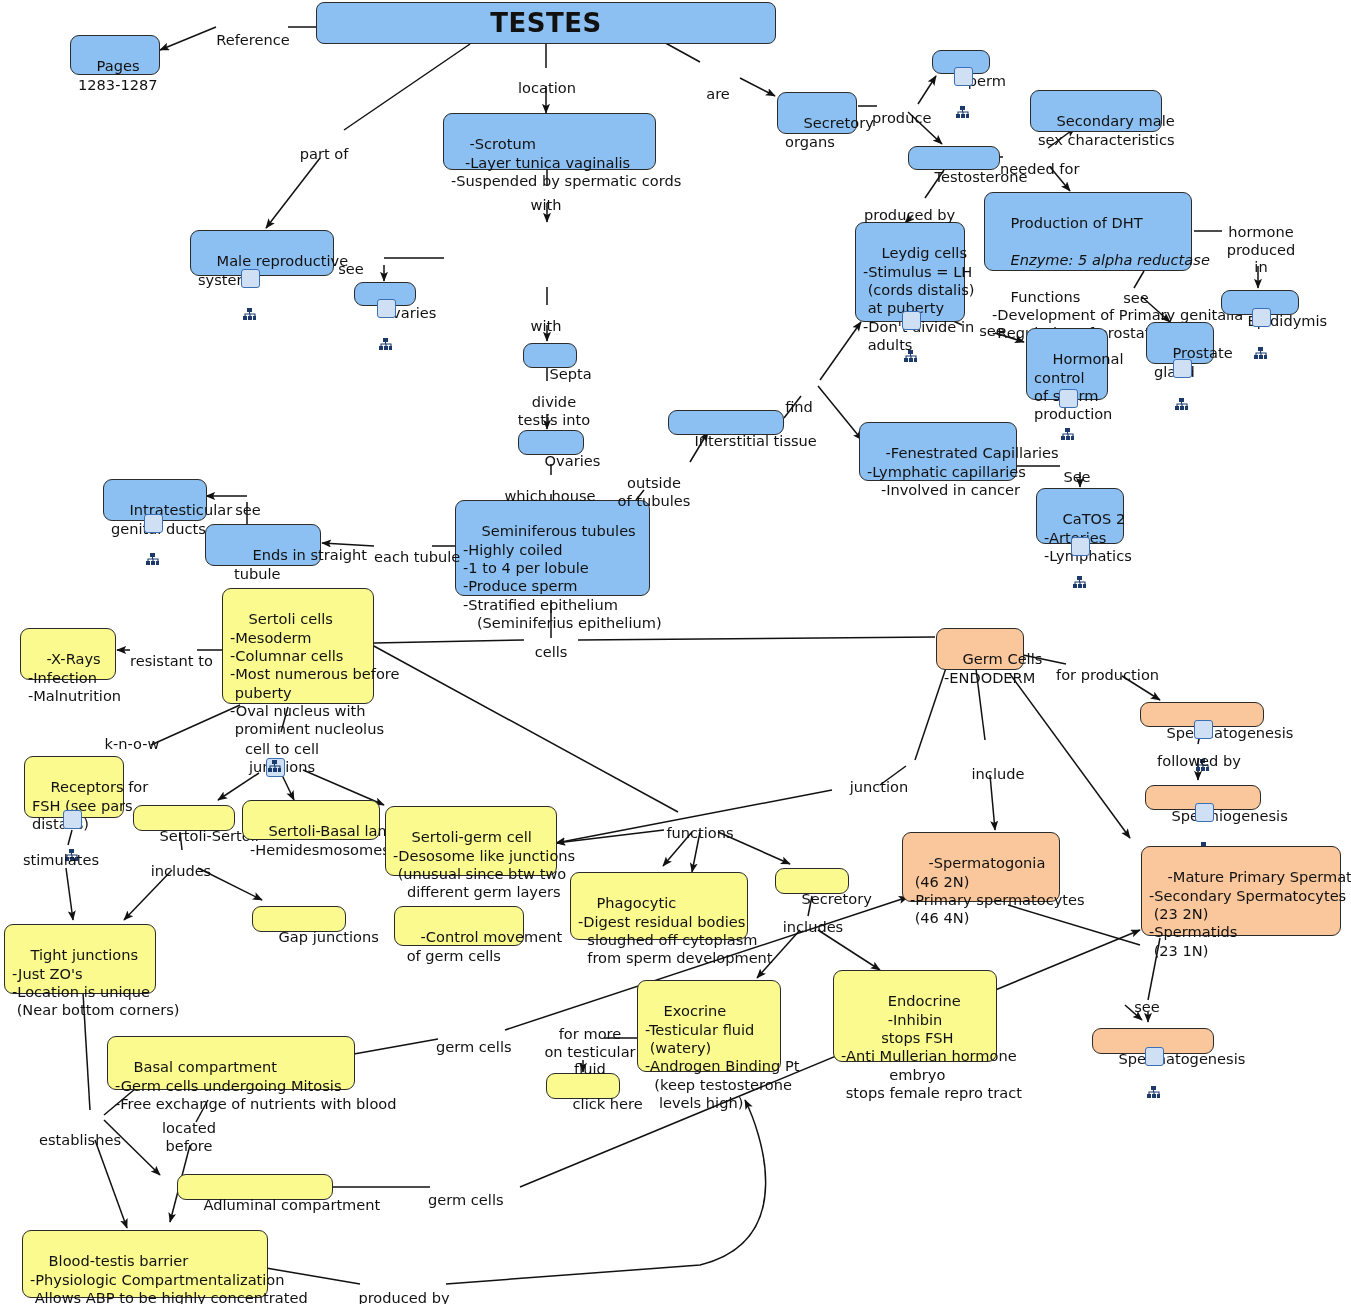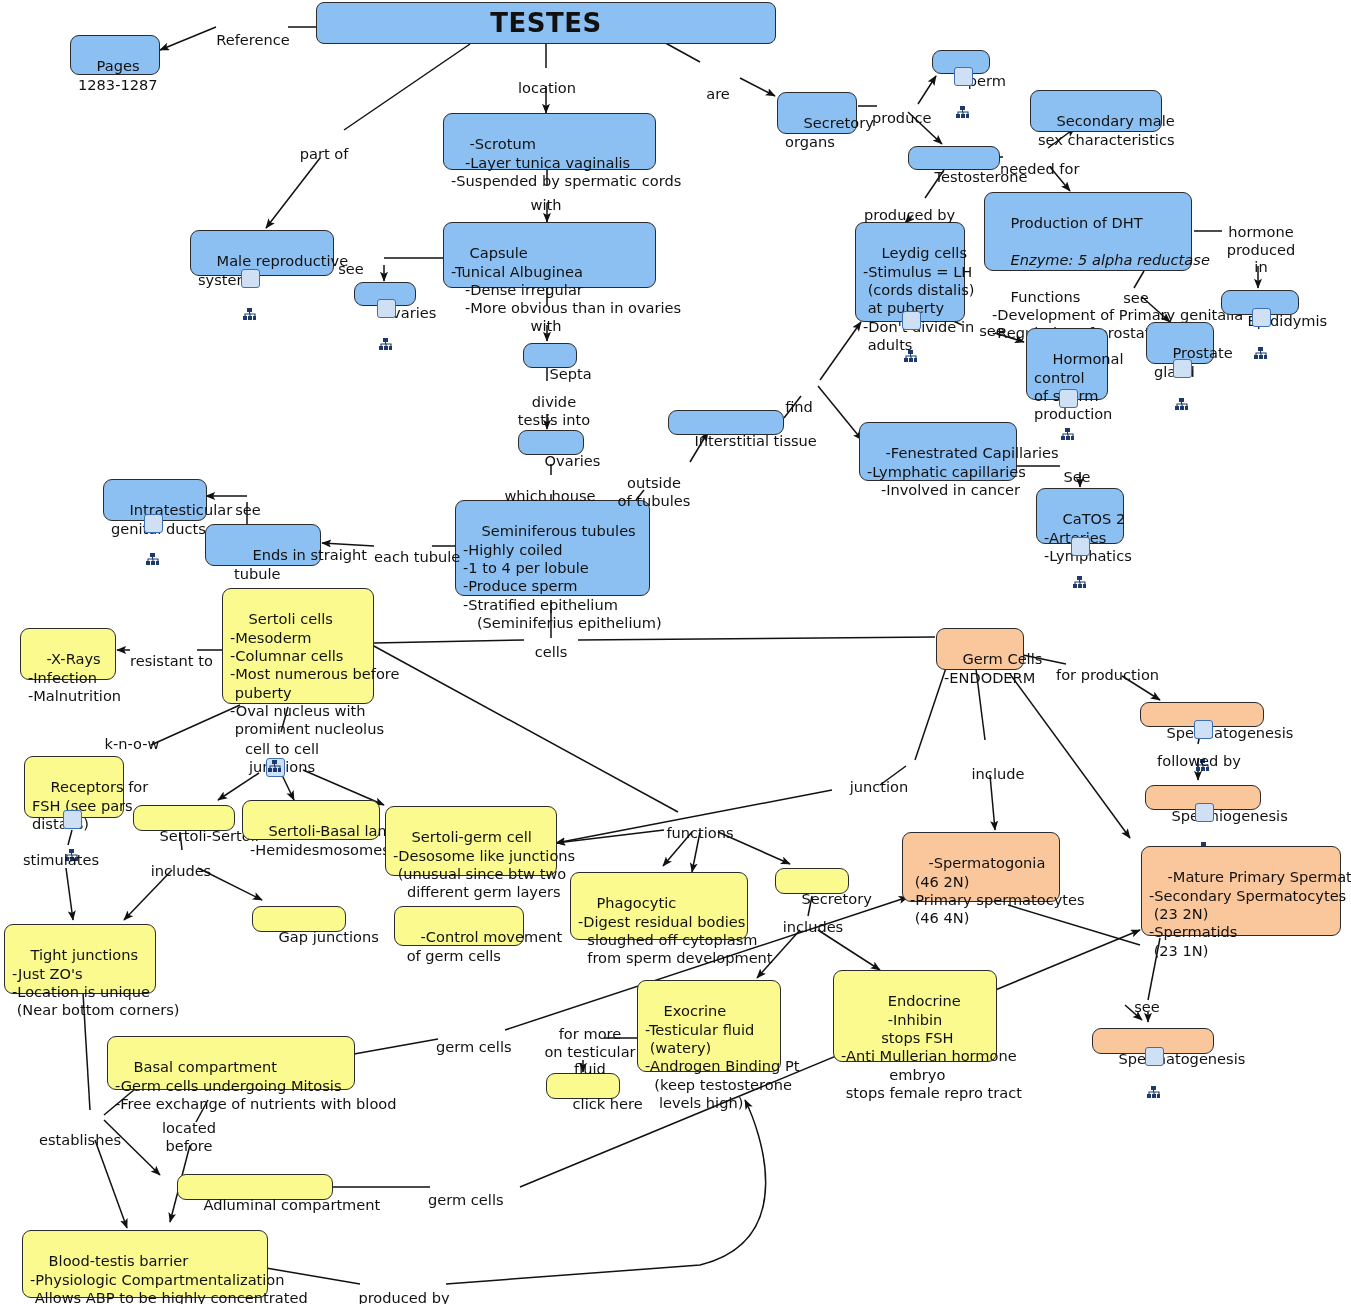--- a/index.html
+++ b/index.html
@@ -194,26 +194,20 @@
         </svg>
     </span>
   </div>
 
   <div class="node blue" style="left:443px;top:113px;width:213px;height:57px;">
     <span>-Scrotum
    -Layer tunica vaginalis
 -Suspended by spermatic cords</span>
   </div>
 
-  <div class="node blue" style="left:443px;top:222px;width:213px;height:66px;">
-    <span>Capsule
--Tunical Albuginea
-   -Dense irregular
-   -More obvious than in ovaries</span>
-  </div>
 
   <div class="node blue" style="left:354px;top:282px;width:62px;height:24px;">
     <span>Ovaries</span>
     <span class="cicon" style="left:22px;top:16px;">
       <svg width="15" height="15" viewBox="0 0 15 15">
           <rect x="5" y="1" width="5" height="4" fill="#1b3a6b"></rect>
           <rect x="1" y="9" width="4" height="4" fill="#1b3a6b"></rect>
           <rect x="6" y="9" width="4" height="4" fill="#1b3a6b"></rect>
           <rect x="11" y="9" width="3" height="4" fill="#1b3a6b"></rect>
           <path d="M7.5,5 L7.5,7 M3,9 L3,7 L13,7 L13,9 M8,7 L8,9" stroke="#1b3a6b" stroke-width="1.1" fill="none"></path>

